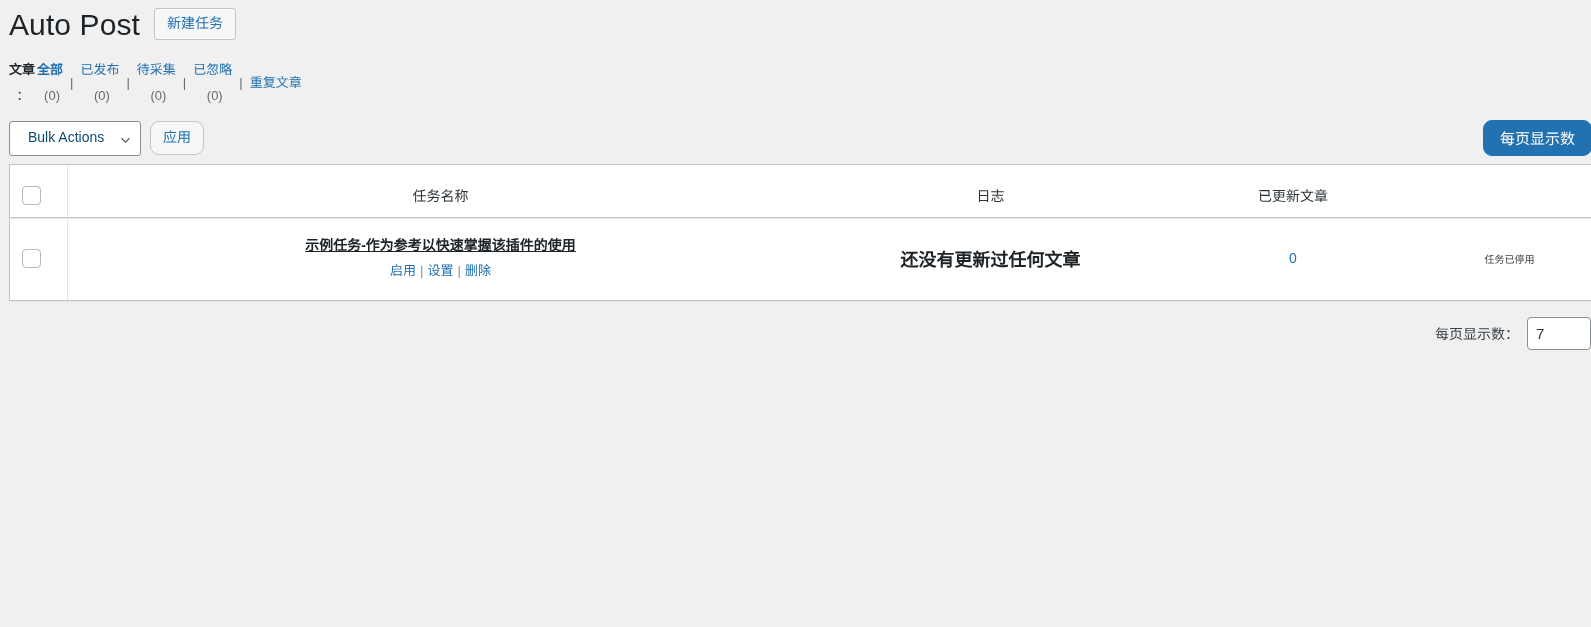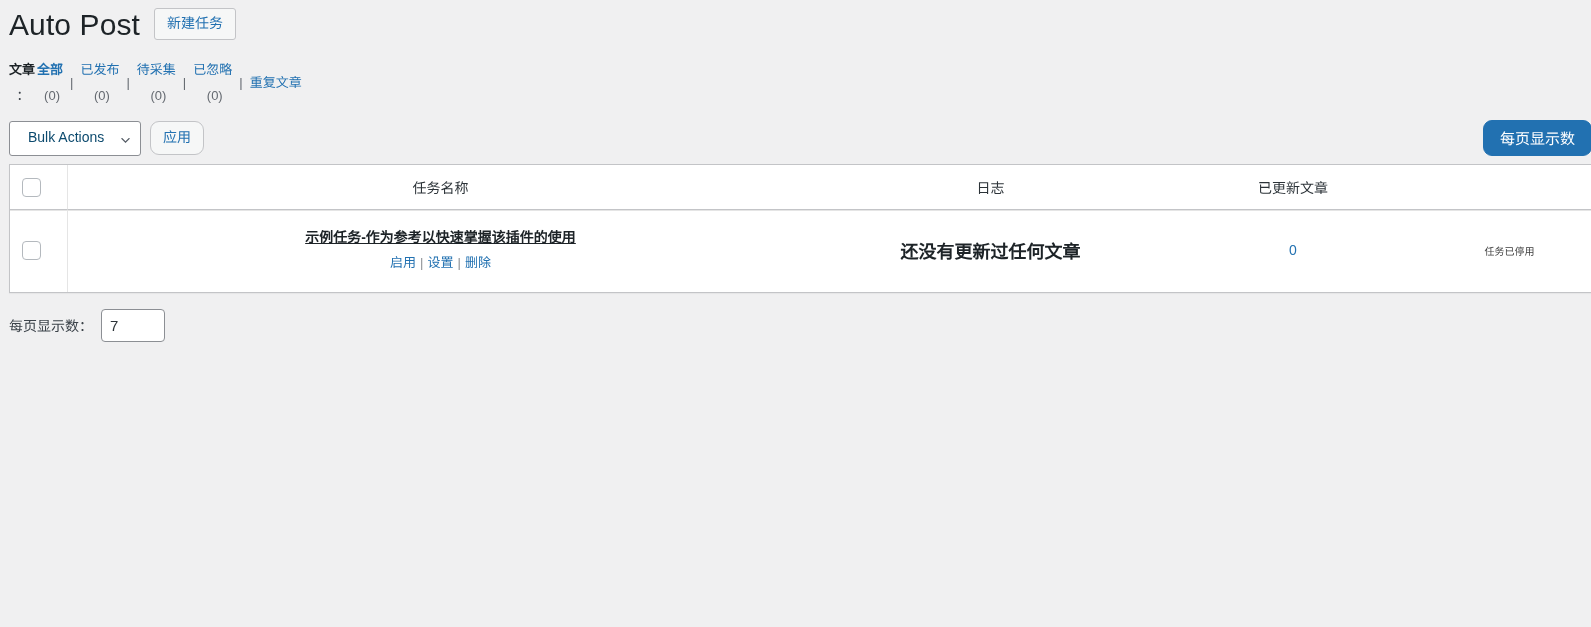--- a/index.html
+++ b/index.html
@@ -178,21 +178,21 @@
     border-radius: 0;
     table-layout: fixed;
     box-shadow: 0 1px 1px rgba(0,0,0,0.04);
   }
   .wp-list-table thead th {
     background: #fff;
     border-bottom: 1px solid #c3c4c7;
     font-size: 14px;
     font-weight: 400;
     color: #2c3338;
-    padding: 12px 0 12px 0;
+    padding: 20px 0 12px 0;
     text-align: center;
     vertical-align: middle;
     height: 43px;
   }
   .wp-list-table th.col-cb,
   .wp-list-table td.col-cb {
     width: 58px;
     text-align: left;
     padding-left: 12px;
     border-right: 1px solid #e5e5e5;
@@ -263,20 +263,21 @@
     display: inline-block;
   }
 
   
   .perpage-row {
     margin: 16px 0 0 9px;
     display: flex;
     align-items: center;
     font-size: 14px;
     color: #3c434a;
+    justify-content: flex-end;
   }
   .perpage-label { margin-right: 2px; }
   .perpage-input {
     font-family: inherit;
     font-size: 15px;
     width: 64px;
     height: 33px;
     padding: 0 8px;
     margin-left: 6px;
     border: 1px solid #8c8f94;

